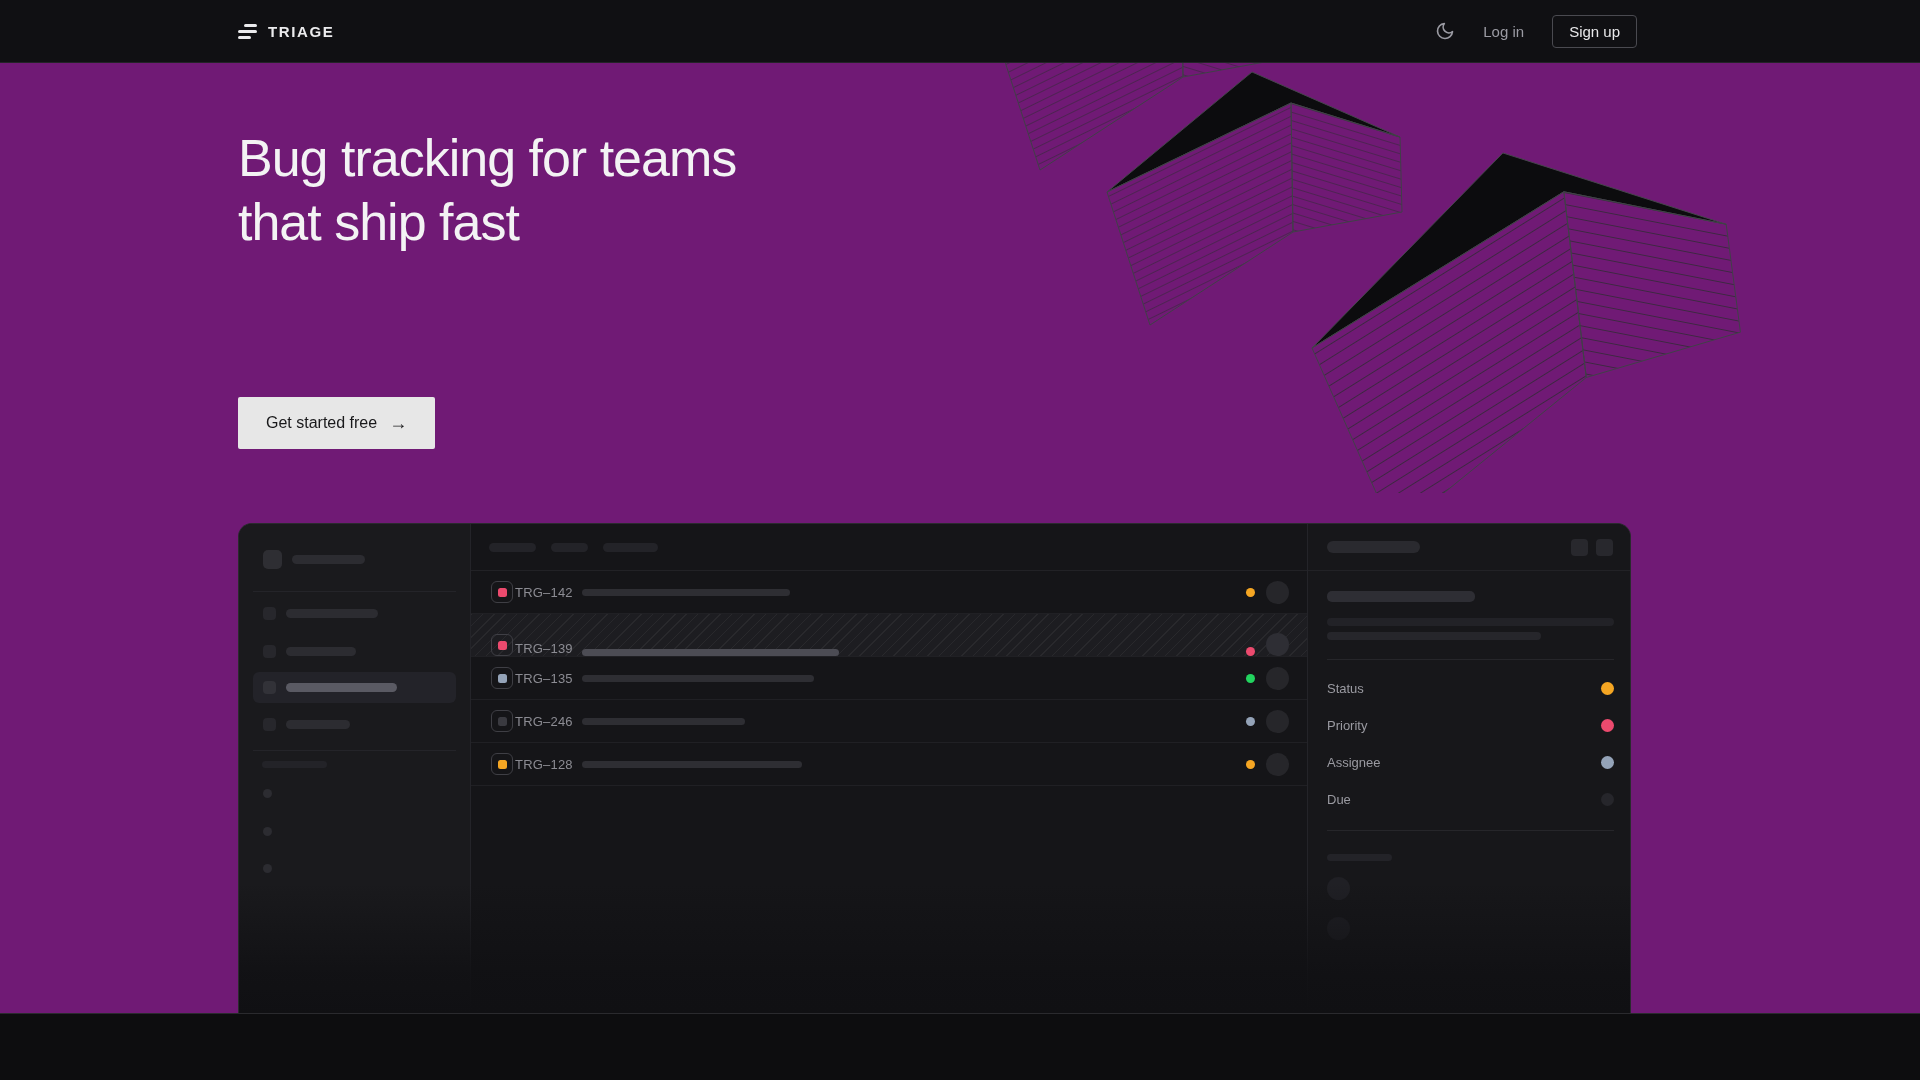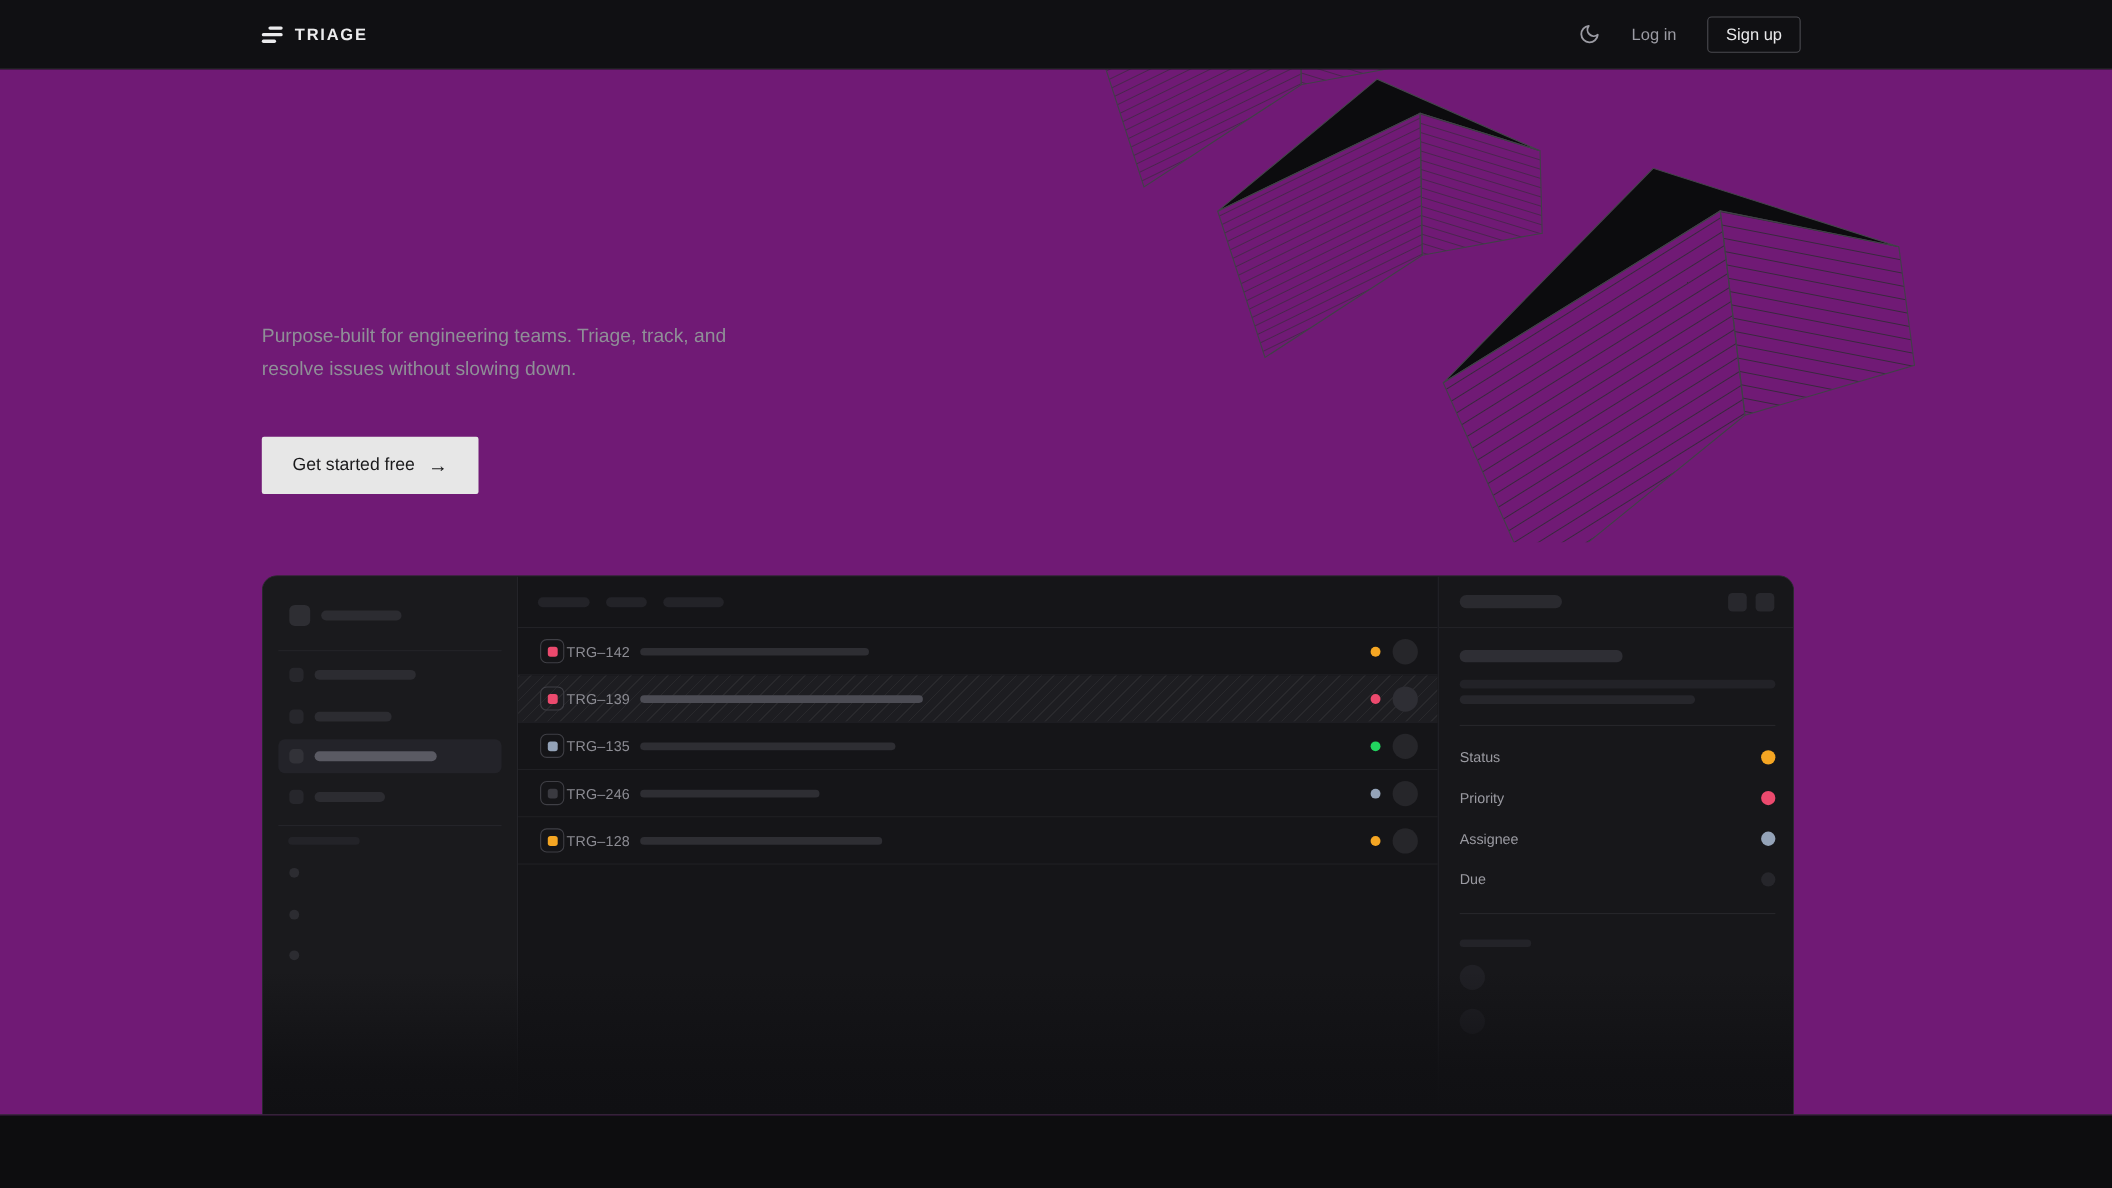--- a/index.html
+++ b/index.html
@@ -61,21 +61,21 @@
   .sb-label{position:absolute;left:23px;top:237px;width:65px;height:7px;border-radius:3.5px;background:#232328;}
   .sb-dot{position:absolute;left:24px;width:9px;height:9px;border-radius:50%;background:#2c2c31;}
 
   
   .list-head{height:46px;border-bottom:1px solid #222226;display:flex;align-items:center;
              gap:15px;padding-left:18px;}
   .pill{height:9px;border-radius:4.5px;background:#232328;}
   .issue-row{position:relative;height:42px;border-bottom:1px solid #202024;display:flex;
              align-items:center;}
   .issue-row.hatched{background:#1d1d21
-     repeating-linear-gradient(135deg,rgba(255,255,255,0.05) 0 1px,transparent 1px 8px);}
+     repeating-linear-gradient(135deg,rgba(255,255,255,0.05) 0 1px,transparent 1px 8px);align-items:flex-end;}
   .chip{width:22px;height:22px;margin-left:20px;border:1px solid #3f3f45;border-radius:6px;
         display:flex;align-items:center;justify-content:center;box-sizing:border-box;flex:none;}
   .chip-fill{width:9px;height:9px;border-radius:2.5px;background:#3a3a40;}
   .issue-id{width:58px;margin-left:2px;font-size:13px;letter-spacing:.2px;color:#8c8c93;flex:none;}
   .issue-bar{height:7px;border-radius:3.5px;background:#2e2e33;margin-left:9px;flex:none;}
   .issue-row.hatched .issue-bar{background:#4c4c54;}
   .status-dot{position:absolute;left:775px;width:9px;height:9px;border-radius:50%;background:#3a3a40;}
   .row-avatar{position:absolute;left:795px;width:23px;height:23px;border-radius:50%;background:#26262a;}
 
   .issue-row[data-accent="pink"]  .chip-fill{background:var(--pink,#ec4a6e);}
@@ -146,21 +146,21 @@
     </div>
     <div class="nav-right">
       <svg class="moon" viewBox="0 0 24 24" fill="none" stroke="currentColor" stroke-width="2" stroke-linecap="round" stroke-linejoin="round">
         <path d="M21 12.8A9 9 0 1 1 11.2 3a7 7 0 0 0 9.8 9.8z"></path>
       </svg>
       <span class="login">Log in</span>
       <button class="signup">Sign up</button>
     </div>
   </div>
 
-  <div class="hero-sub">Purpose-built for engineering teams. Triage, track, and resolve issues without slowing down.</div>
+  <h1 class="hero-title"><span>Bug tracking for teams</span><br><span>that ship fast</span></h1>
   <button class="cta">
     <span>Get started free</span>
     <span class="arrow">→</span>
   </button>
 
   <div class="card">
 
     <div class="m-col m-sidebar">
       <div class="ws-row">
         <span class="ws-icon"></span>

